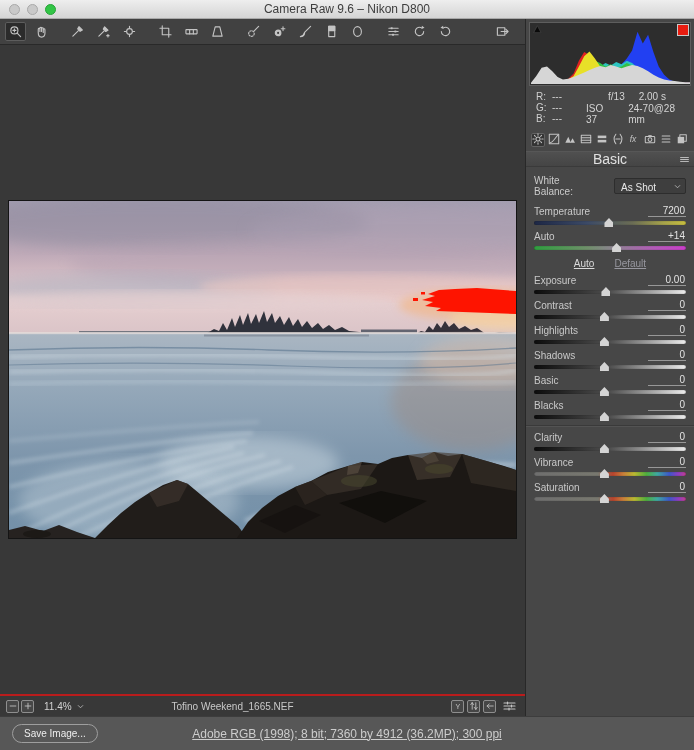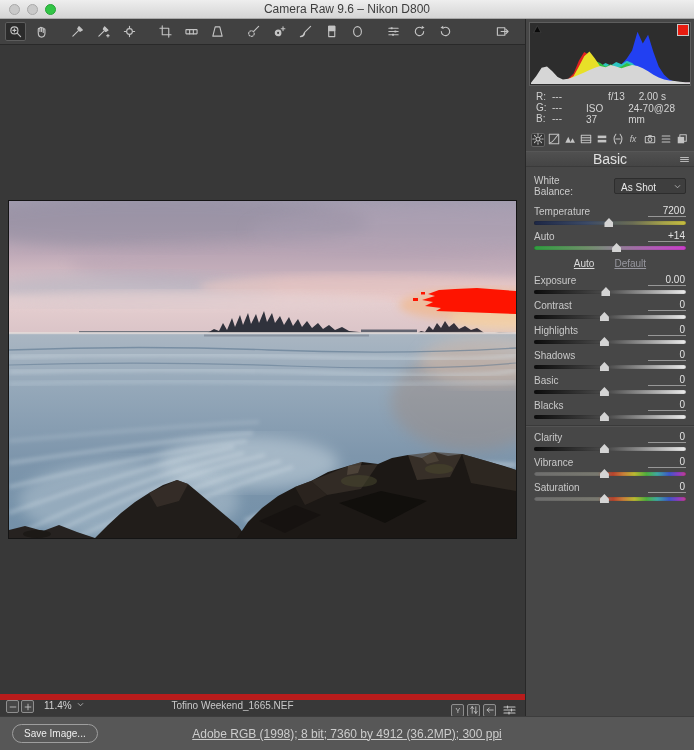--- a/index.html
+++ b/index.html
@@ -24,21 +24,21 @@
   .tool{width:21px;height:19px;display:flex;align-items:center;justify-content:center;border-radius:2px;cursor:pointer;}
   .tool.brk{margin-left:10px;}
   .tool.selected{background:#2b2b2b;box-shadow:inset 0 0 0 1px #5d5d5d;}
   .ticon{display:flex;}
   .tool-right{position:absolute;right:12px;top:3px;width:21px;height:19px;display:flex;align-items:center;justify-content:center;cursor:pointer;}
 
   .workspace{flex:1;position:relative;background:#383838;}
   .photo-frame{position:absolute;left:8px;top:155px;width:509px;height:339px;border:1px solid #141414;cursor:crosshair;}
   .photo-frame svg{display:block;}
 
-  .statusbar{height:22px;background:#383838;border-top:6px solid #b91c1c;display:flex;align-items:flex-start;
+  .statusbar{height:22px;background:#383838;border-top:2px solid #b91c1c;display:flex;align-items:center;
     padding:0 6px;position:relative;font-size:10px;color:#c6c6c6;margin-top:27px;}
   .sbtn{width:13px;height:13px;background:#464646;border:1px solid #8e8e8e;border-radius:2px;display:flex;
     align-items:center;justify-content:center;margin-right:2px;cursor:pointer;}
   .sbtn svg{width:10px;height:10px;}
   .zoomlevel{margin-left:8px;cursor:pointer;color:#d2d2d2;}
   .zoomchev{margin-left:4px;display:flex;cursor:pointer;}
   .zoomchev svg{width:9px;height:9px;}
   .filename{position:absolute;left:0;right:60px;text-align:center;pointer-events:none;color:#c9c9c9;}
   .preview-icons{position:absolute;right:8px;top:3px;display:flex;align-items:center;gap:3px;}
   .preview-icons .sbtn{margin:0;}

